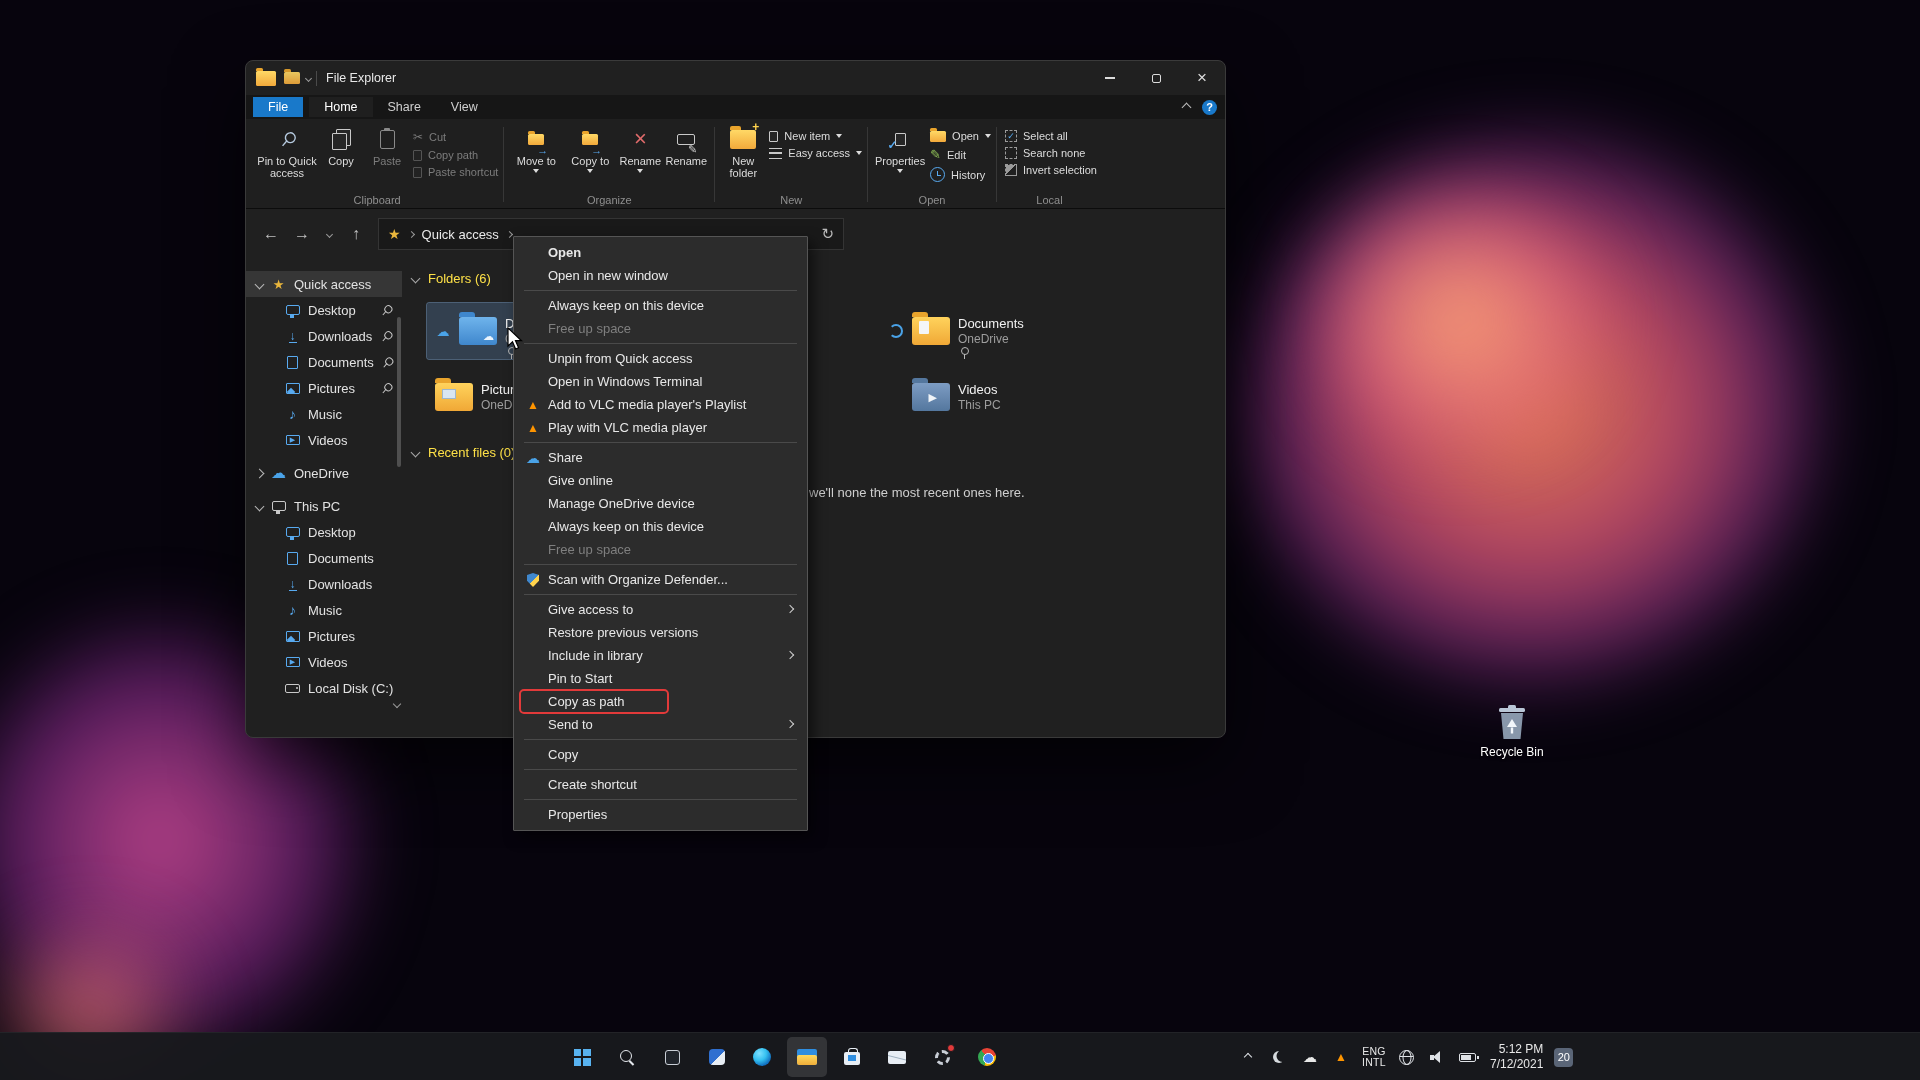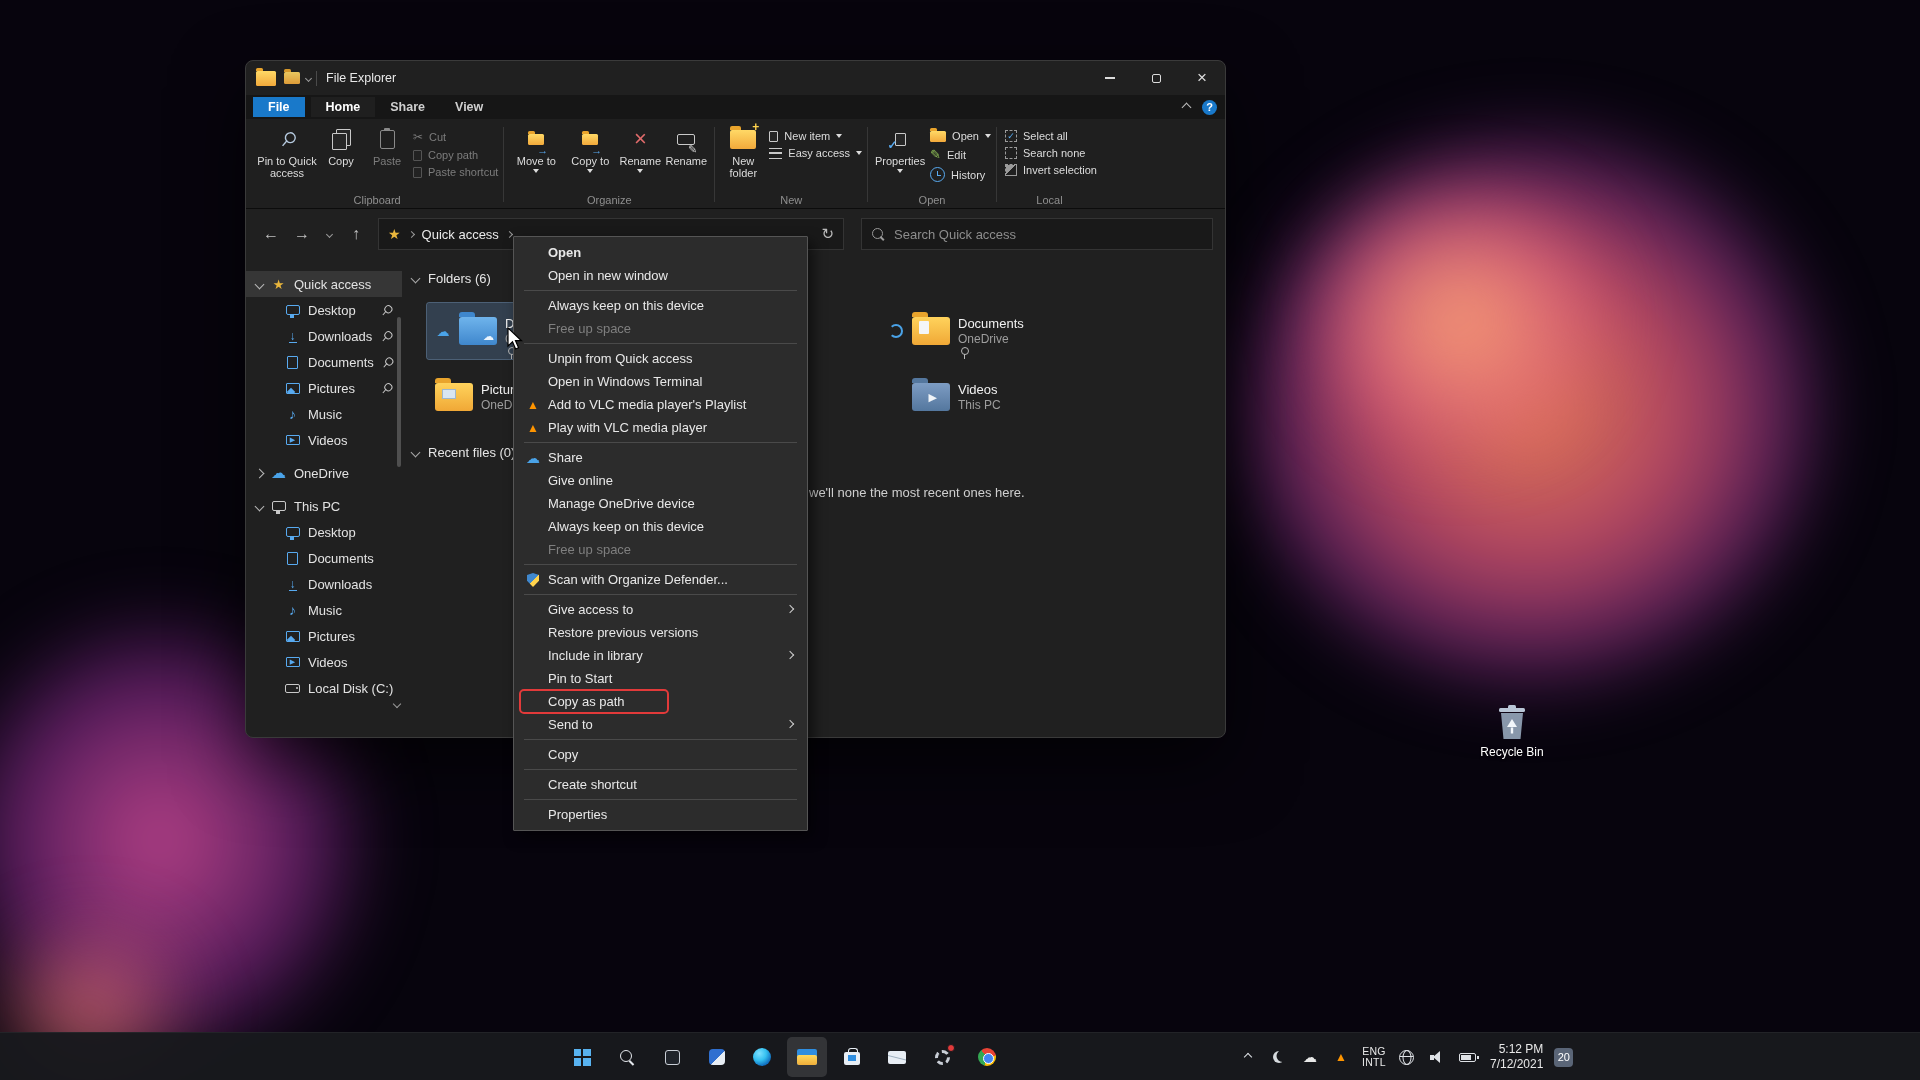--- a/index.html
+++ b/index.html
@@ -43,21 +43,21 @@
   .tb-appico { width:20px; height:15px; margin-right:8px; }
   .qat-ico { width:16px; height:12px; margin-right:6px; opacity:.9; }
   .tb-div { width:1px; height:15px; background:#4a4a4a; margin:0 9px 0 5px; }
   .tb-title { font-size:12.5px; color:#e8e8e8; }
   .caption { margin-left:auto; display:flex; height:34px; }
   .capbtn { width:46px; height:34px; display:flex; align-items:center; justify-content:center; color:#dcdcdc; font-size:15px; }
   .capbtn .minbar { width:10px; height:1.4px; background:#dcdcdc; }
   .capbtn .maxbox { width:9px; height:9px; border:1.2px solid #dcdcdc; border-radius:2px; }
 
   .tabsrow { height:24px; background:#161616; display:flex; align-items:center; padding-left:7px; position:relative; }
-  .tab { padding:3px 15px; font-size:12.5px; color:#cfcfcf;font-weight:bold; }
+  .tab { padding:3px 15px; font-size:12.5px; color:#cfcfcf; }
   .tab.file { background:#1979ca; color:#fff; margin-right:6px; }
   .tab.active { background:#1f1f1f; color:#fff; }
   .tabs-right { position:absolute; right:8px; top:0; height:24px; display:flex; align-items:center; gap:12px; }
   .ribbon-collapse { color:#bdbdbd; }
   .helpbtn { width:15px; height:15px; border-radius:50%; background:#1979ca; color:#fff; font-size:11px; display:flex; align-items:center; justify-content:center; font-weight:bold; }
 
   .ribbon { height:90px; background:#1f1f1f; border-bottom:1px solid #0c0c0c; display:flex; padding:2px 4px 0 6px; }
   .rgroup { position:relative; display:flex; align-items:flex-start; padding:1px 4px 16px; }
   .rg-label { position:absolute; bottom:2px; left:0; right:0; text-align:center; font-size:11px; color:#8f8f8f; }
   .vsep { width:1px; background:#373737; margin:6px 1px; align-self:stretch; }
@@ -116,21 +116,21 @@
   .ic-pic::after { content:""; position:absolute; left:1px; bottom:-2px; width:6px; height:6px; background:#58aaf0; transform:rotate(45deg); }
   .ic-mus { color:#58aaf0; font-size:14px; }
   .ic-vid { width:14px; height:10px; border:1.5px solid #58aaf0; border-radius:1px; font-size:7px; color:#58aaf0; display:flex; align-items:center; justify-content:center; }
   .ic-cloud { color:#4aa3e8; font-size:15px; }
   .ic-disk { width:15px; height:9px; border:1.5px solid #c9c9c9; border-radius:2px; position:relative; }
   .ic-disk::after { content:""; position:absolute; right:1.5px; top:2px; width:2px; height:2px; border-radius:50%; background:#c9c9c9; }
   .sb-scroll { position:absolute; right:1px; top:58px; width:4px; height:150px; background:#4f4f4f; border-radius:2px; }
   .sb-down { position:absolute; right:2px; bottom:6px; color:#9a9a9a; }
 
   .main { position:relative; flex:1; }
-  .sect-hdr { position:absolute; display:flex; align-items:center; gap:9px; color:#e5e5e5; font-size:13px; }
+  .sect-hdr { position:absolute; display:flex; align-items:center; gap:9px; color:#fde047; font-size:13px; }
   .sect-hdr .rchev { color:#a8a8a8; }
   .tile { position:absolute; width:212px; height:56px; display:flex; align-items:center; gap:8px; padding:4px 8px; border-radius:2px; }
   .tile.sel { background:rgba(96,140,190,.30); outline:1px solid rgba(130,175,225,.45); }
   .tstat { width:16px; display:flex; justify-content:center; flex-shrink:0; }
   .syncico { width:14px; height:14px; border:2px solid #4aa3e8; border-radius:50%; border-left-color:transparent; position:relative; }
   .bigfold { position:relative; width:38px; height:28px; border-radius:3px; background:linear-gradient(#ffd35c,#f0a836); flex-shrink:0; }
   .bigfold::before { content:""; position:absolute; top:-5px; left:0; width:16px; height:5px; background:#e9a42c; border-radius:3px 3px 0 0; }
   .bigfold.blue { background:linear-gradient(#6fb4ec,#3f87cd); } .bigfold.blue::before { background:#3f87cd; }
   .bigfold.media { background:linear-gradient(#7d9cc3,#54779e); } .bigfold.media::before { background:#54779e; }
   .bf-ov { position:absolute; right:3px; bottom:2px; font-size:11px; }
@@ -427,24 +427,20 @@
           <span class="chev down" style="width:5px;height:5px;"></span>
         </span>
       <span class="navbtn">↑</span>
       <div class="addrbar">
         <span class="addr-star">★</span>
         <span class="chev right" style="width:5px;height:5px;color:#9a9a9a;"></span>
         <span class="crumb">Quick access</span>
         <span class="chev right" style="width:5px;height:5px;color:#9a9a9a;"></span>
         <span class="addr-sp"></span>
         <span style="color:#b9b9b9; font-size:15px;">↻</span>
-      </div>
-      <div class="searchbar">
-        <span class="mag"></span>
-        <span class="ph">Search Quick access</span>
       </div>
     </div>
 
     <div class="winbody">
 
       <div class="sidebar">
         <div class="srow sel">
           <span class="rchev chev down"></span>
           <span class="sico">
               <span style="color:#e9b63c;">★</span>

